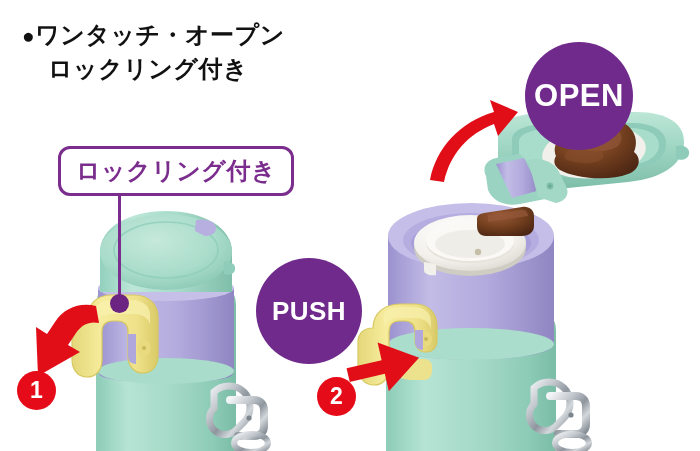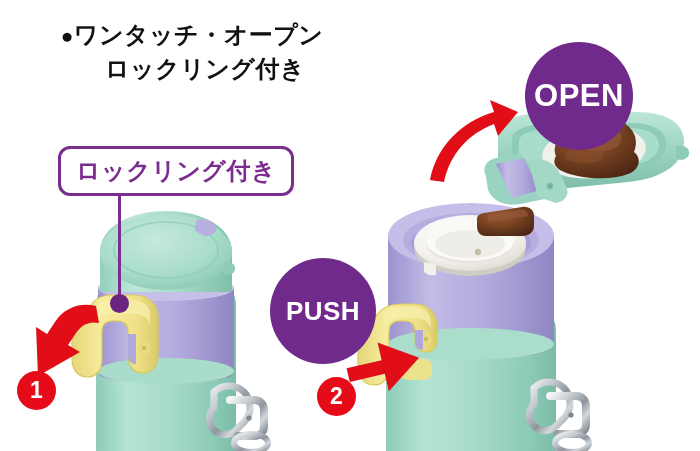--- a/index.html
+++ b/index.html
@@ -1,21 +1,21 @@
 <!DOCTYPE html>
 <html><head>
 <meta charset="utf-8">
 <style>
   * { margin:0; padding:0; box-sizing:border-box; }
   html,body{ background:#ffffff; }
   body{
     width:700px; height:451px; position:relative; overflow:hidden;
     font-family:"Liberation Sans","DejaVu Sans",sans-serif;
   }
-  .stage{ position:absolute; inset:0; width:700px; height:322px;text-align:center; }
+  .stage{ position:absolute; inset:0; width:700px; height:322px; }
 
   
   .heading{
     position:absolute; left:22px; top:18px; width:340px;
     color:#111111; font-weight:bold; font-size:24px; line-height:1.42;
     letter-spacing:.5px; white-space:pre;
   }
   .heading .bullet{ font-size:21px; }
   .heading .l2{ display:block; padding-left:26px; }
 
@@ -38,21 +38,21 @@
     border-radius:50%; background:#6B2482;
   }
 
   
   .badge{
     position:absolute; border-radius:50%; background:#702A8C;
     display:flex; align-items:center; justify-content:center;
     color:#ffffff; font-weight:bold; letter-spacing:.5px;
   }
   .badge-open{ left:525px; top:42px; width:108px; height:108px; font-size:31px; }
-  .badge-push{ left:270px; top:258px; width:106px; height:106px; font-size:26px; }
+  .badge-push{ left:256px; top:258px; width:106px; height:106px; font-size:26px; }
 
   .step{
     position:absolute; border-radius:50%; background:#E60B18;
     display:flex; align-items:center; justify-content:center;
     color:#ffffff; font-weight:bold; font-size:23px;
     box-shadow:0 0 0 0 rgba(0,0,0,0);
   }
   .step-1{ left:17px; top:371px; width:39px; height:39px; }
   .step-2{ left:317px; top:377px; width:39px; height:39px; }
 

